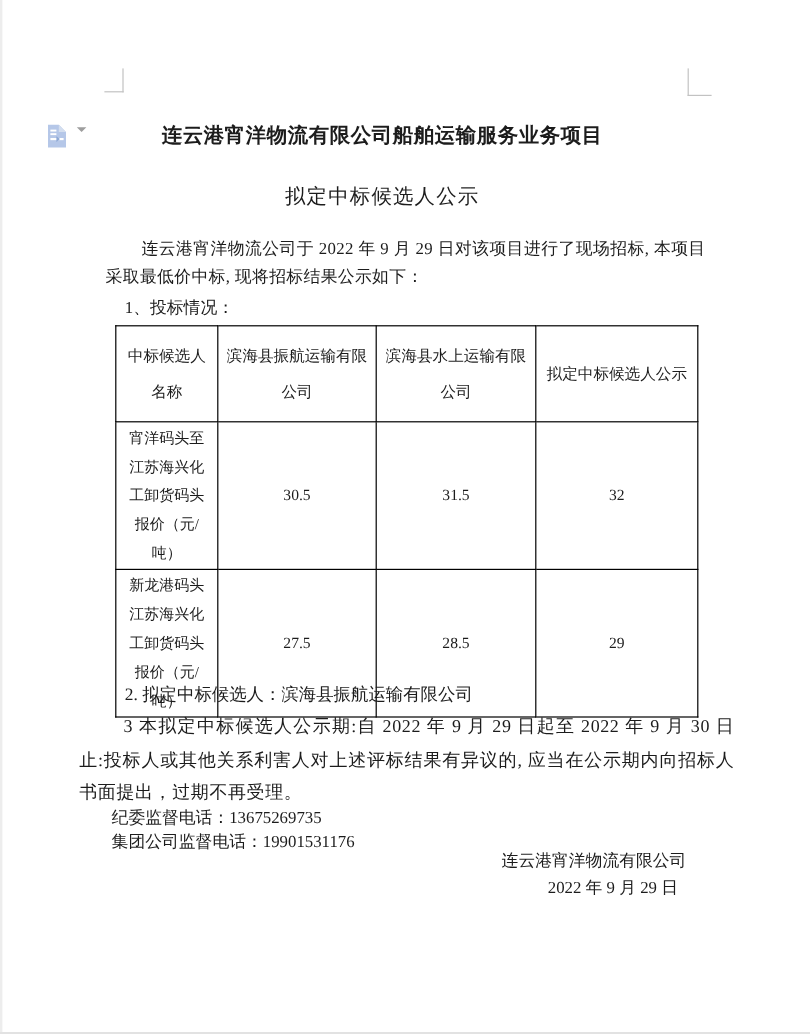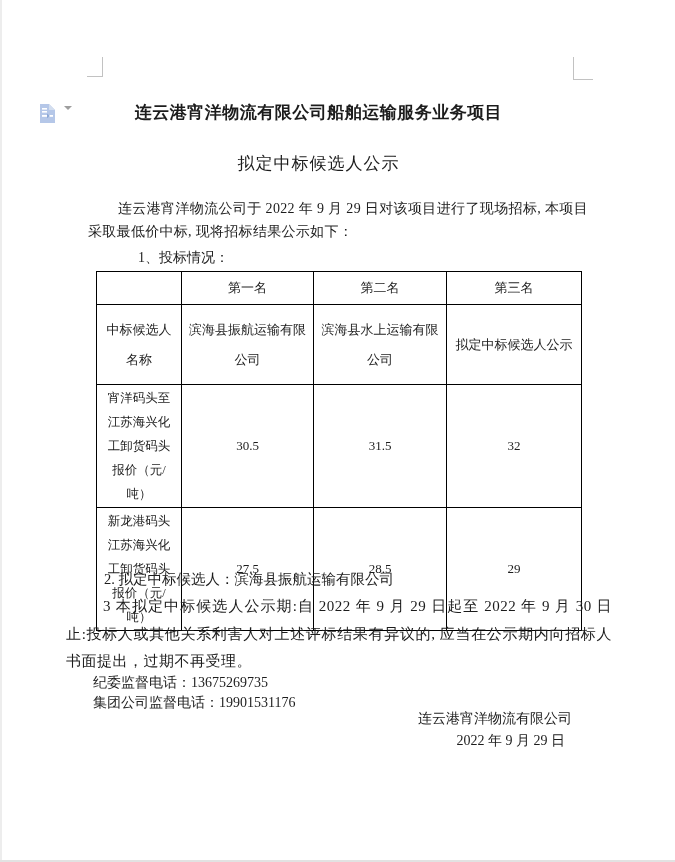--- a/index.html
+++ b/index.html
@@ -28,21 +28,21 @@
     border-left:4px solid transparent;border-right:4px solid transparent;
     border-top:4px solid #9e9e9e;}
 
   .title{left:30px;top:101px;width:577px;text-align:center;
     font-size:17px;font-weight:700;letter-spacing:0.5px;line-height:24px;}
   .subtitle{left:30px;top:152px;width:577px;text-align:center;
     font-size:17px;font-weight:400;letter-spacing:1px;line-height:24px;}
 
   .intro{left:88px;top:197px;width:500px;font-size:14px;line-height:23px;
     text-align:justify;text-indent:30px;letter-spacing:0.3px;}
-  .sec1{left:104px;top:249px;font-size:14px;line-height:18px;margin-left:34px;}
+  .sec1{left:104px;top:249px;font-size:14px;line-height:18px;}
 
   table.bid{position:absolute;left:96px;top:271px;width:485px;
     border-collapse:collapse;table-layout:fixed;font-size:13px;}
   table.bid td{border:1px solid #000;text-align:center;vertical-align:middle;
     padding:1px 5px;line-height:24px;overflow:hidden;}
   tr.r1 td{height:30px;line-height:20px;}
   tr.r2 td{height:77px;line-height:30px;margin-left:20px;}
   tr.r3 td{height:93px;}
   tr.r4 td{height:88px;}
   td.name-top{vertical-align:top;padding-top:2px;}
@@ -85,26 +85,20 @@
 <div class="abs sec1">1、投标情况：</div>
 
 <table class="bid">
   <colgroup>
       <col style="width:85px">
       <col style="width:132px">
       <col style="width:133px">
       <col style="width:135px">
     </colgroup>
   <tbody>
-      <tr class="r1">
-    <td></td>
-    <td>第一名</td>
-    <td>第二名</td>
-    <td>第三名</td>
-  </tr>
   <tr class="r2">
     <td>中标候选人名称</td>
     <td class="name-top">滨海县振航运输有限公司</td>
     <td>滨海县水上运输有限公司</td>
     <td>拟定中标候选人公示</td>
   </tr>
   <tr class="r3">
     <td class="desc">宵洋码头至江苏海兴化工卸货码头报价（元/吨）</td>
     <td>30.5</td>
     <td>31.5</td>

